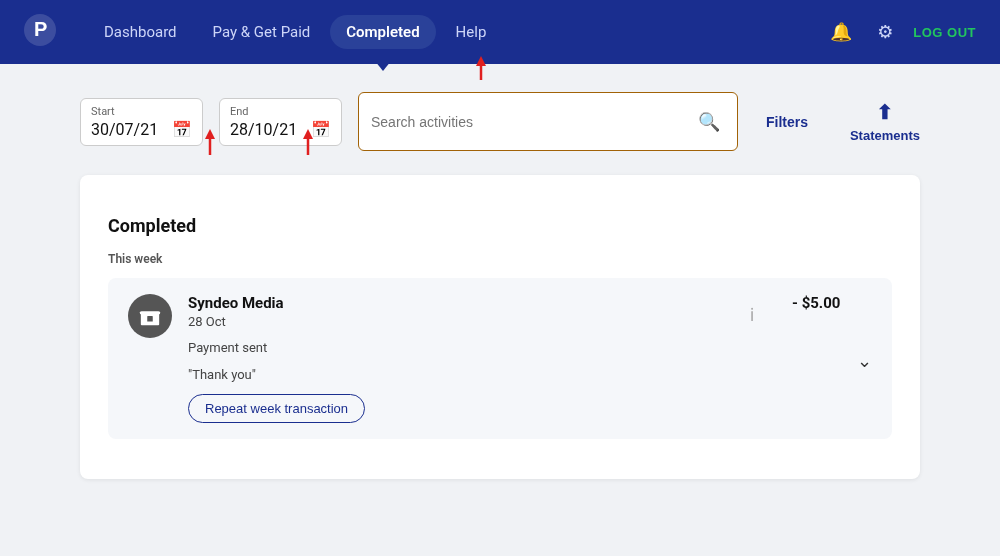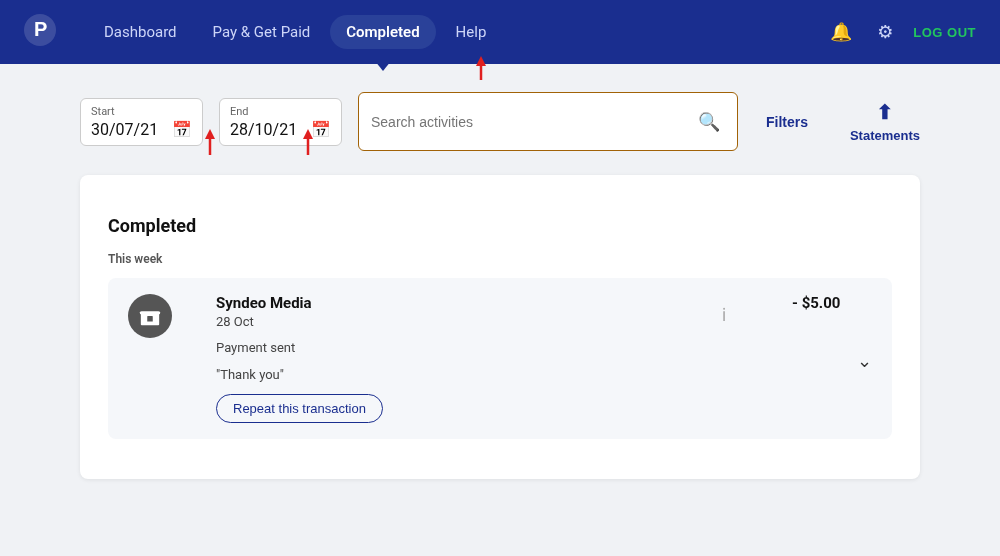--- a/index.html
+++ b/index.html
@@ -198,21 +198,20 @@
       margin-bottom: 12px;
     }
 
     
     .transaction-row {
       background: #f5f7fa;
       border-radius: 8px;
       padding: 16px 20px;
       display: flex;
       align-items: flex-start;
-      gap: 28px;
     }
     .transaction-icon {
       width: 44px;
       height: 44px;
       background: #555;
       border-radius: 50%;
       display: flex;
       align-items: center;
       justify-content: center;
       margin-right: 16px;
@@ -383,21 +382,21 @@
             <rect x="6" y="10" width="3" height="3" fill="white" opacity="0.6"></rect>
             <rect x="15" y="10" width="3" height="3" fill="white" opacity="0.6"></rect>
           </svg>
         </div>
 
         <div class="transaction-details">
           <div class="transaction-name">Syndeo Media</div>
           <div class="transaction-date">28 Oct</div>
           <div class="transaction-type">Payment sent</div>
           <div class="transaction-note">"Thank you"</div>
-          <button class="repeat-btn">Repeat this transaction</button>
+          <button class="repeat-btn">Repeat week transaction</button>
         </div>
 
         <div class="transaction-middle">
           <span class="info-icon">ℹ</span>
         </div>
 
         <div class="transaction-amount-col">
           <span class="transaction-amount">- $5.00</span>
           <button class="chevron-btn">
             <span>⌄</span>

